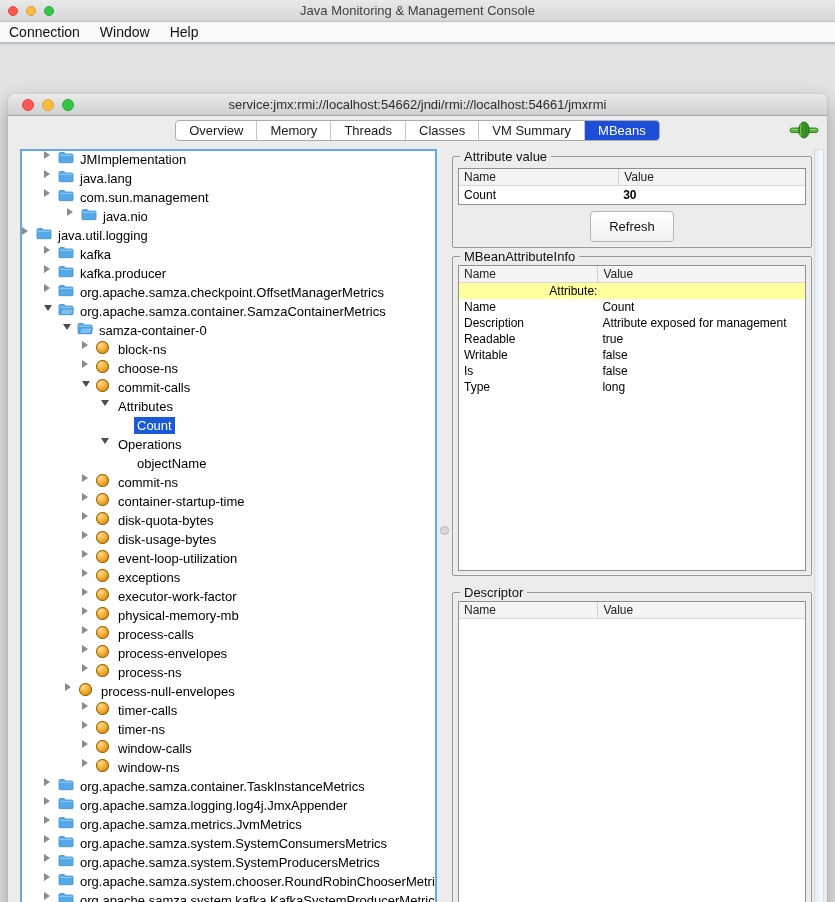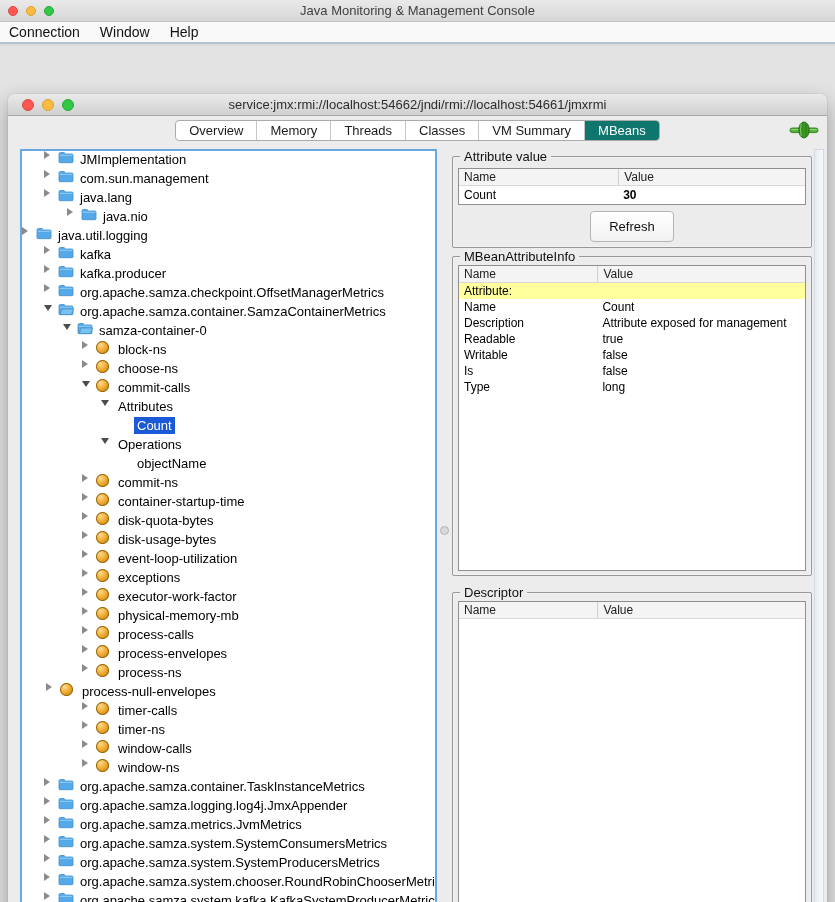--- a/index.html
+++ b/index.html
@@ -57,21 +57,21 @@
   }
   .segments {
     display:inline-flex; height:21px; background:#fff;
     border:1px solid #ababab; border-radius:4px; overflow:hidden;
   }
   .segment {
     font-size:13px; line-height:19px; color:#1c1c1c; padding:0 13px;
     border-right:1px solid #c6c6c6; cursor:default; white-space:nowrap;
   }
   .segment:last-child { border-right:none; }
-  .segment.selected { background:#0f766e; color:#fff; border-right:none; }
+  .segment.selected { background:#1d4ed8; color:#fff; border-right:none; }
   .plug { position:absolute; right:8px; top:27px; width:30px; height:18px; }
   
   .tree-panel {
     position:absolute; left:12px; top:55px; width:417px; height:772px;
     background:#fff; border:2px solid #67a7e2; overflow:hidden;
   }
   .tree-row { height:19px; display:flex; align-items:flex-start; font-size:13px; color:#000; white-space:nowrap; }
   .tgl { width:14px; flex:0 0 14px; display:flex; align-items:center; }
   .tgl-collapsed i { display:block; width:0; height:0;
     border-top:4px solid transparent; border-bottom:4px solid transparent;
@@ -112,21 +112,21 @@
   .t-attr { top:11px; height:37px; }
   .t-info { top:8px; bottom:4px; }
   .t-desc { top:8px; bottom:5px; }
   .thead { display:flex; height:17px; align-items:center; background:#f4f4f4;
            border-bottom:1px solid #d8d8d8; color:#222; }
   .th { padding-left:5px; height:100%; display:flex; align-items:center; }
   .th.val { border-left:1px solid #d0d0d0; }
   .trow { display:flex; height:16px; align-items:center; color:#000; }
   .t-attr .trow { height:18px; }
   .td { padding-left:5px; overflow:hidden; white-space:nowrap; }
-  .trow.hl { background:#ffff9d; }
+  .trow.hl { background:#ffff9d;text-align:right; }
   .td.bold { font-weight:bold; }
   .col-name { width:40%; } .col-val { width:60%; }
   .t-attr .col-name { width:46%; } .t-attr .col-val { width:54%; }
   .refresh-btn {
     position:absolute; left:50%; top:54px; transform:translateX(-50%);
     width:84px; height:31px; font-size:13px; color:#111;
     background:linear-gradient(#ffffff,#f1f1f1);
     border:1px solid #b4b4b4; border-radius:4px;
     font-family:"Liberation Sans", sans-serif;
   }
@@ -205,33 +205,33 @@
         <div class="tree-row" style="padding-left: 22px;">
           <span class="tgl tgl-collapsed">
             <i></i>
           </span>
           <span class="icon-slot">
             <svg width="16" height="13" viewBox="0 0 16 13">
               <path d="M1 3 Q1 1.5 2.4 1.5 L6 1.5 L7.6 3 L14 3 Q15 3 15 4 L15 10.7 Q15 11.7 14 11.7 L2 11.7 Q1 11.7 1 10.7 Z" fill="#56a9e8" stroke="#3c8ecf" stroke-width="0.8"></path>
               <path d="M1.6 4.3 L14.4 4.3" stroke="#9ed3f7" stroke-width="0.9"></path>
             </svg>
           </span>
+          <span class="tree-label">java.lang</span>
+        </div>
+        <div class="tree-row" style="padding-left: 22px;">
+          <span class="tgl tgl-collapsed">
+            <i></i>
+          </span>
+          <span class="icon-slot">
+            <svg width="16" height="13" viewBox="0 0 16 13">
+              <path d="M1 3 Q1 1.5 2.4 1.5 L6 1.5 L7.6 3 L14 3 Q15 3 15 4 L15 10.7 Q15 11.7 14 11.7 L2 11.7 Q1 11.7 1 10.7 Z" fill="#56a9e8" stroke="#3c8ecf" stroke-width="0.8"></path>
+              <path d="M1.6 4.3 L14.4 4.3" stroke="#9ed3f7" stroke-width="0.9"></path>
+            </svg>
+          </span>
           <span class="tree-label">com.sun.management</span>
-        </div>
-        <div class="tree-row" style="padding-left: 22px;">
-          <span class="tgl tgl-collapsed">
-            <i></i>
-          </span>
-          <span class="icon-slot">
-            <svg width="16" height="13" viewBox="0 0 16 13">
-              <path d="M1 3 Q1 1.5 2.4 1.5 L6 1.5 L7.6 3 L14 3 Q15 3 15 4 L15 10.7 Q15 11.7 14 11.7 L2 11.7 Q1 11.7 1 10.7 Z" fill="#56a9e8" stroke="#3c8ecf" stroke-width="0.8"></path>
-              <path d="M1.6 4.3 L14.4 4.3" stroke="#9ed3f7" stroke-width="0.9"></path>
-            </svg>
-          </span>
-          <span class="tree-label">java.lang</span>
         </div>
         <div class="tree-row" style="padding-left: 22px; margin-left: 23px;">
           <span class="tgl tgl-collapsed">
             <i></i>
           </span>
           <span class="icon-slot">
             <svg width="16" height="13" viewBox="0 0 16 13">
               <path d="M1 3 Q1 1.5 2.4 1.5 L6 1.5 L7.6 3 L14 3 Q15 3 15 4 L15 10.7 Q15 11.7 14 11.7 L2 11.7 Q1 11.7 1 10.7 Z" fill="#56a9e8" stroke="#3c8ecf" stroke-width="0.8"></path>
               <path d="M1.6 4.3 L14.4 4.3" stroke="#9ed3f7" stroke-width="0.9"></path>
             </svg>
@@ -451,21 +451,21 @@
         </div>
         <div class="tree-row" style="padding-left: 60px;">
           <span class="tgl tgl-collapsed">
             <i></i>
           </span>
           <span class="icon-slot">
             <span class="bean"></span>
           </span>
           <span class="tree-label">process-ns</span>
         </div>
-        <div class="tree-row" style="padding-left: 24px;">
+        <div class="tree-row" style="padding-left: 43px;">
           <span class="tgl tgl-collapsed">
             <i></i>
           </span>
           <span class="icon-slot">
             <span class="bean"></span>
           </span>
           <span class="tree-label">process-null-envelopes</span>
         </div>
         <div class="tree-row" style="padding-left: 60px;">
           <span class="tgl tgl-collapsed">

